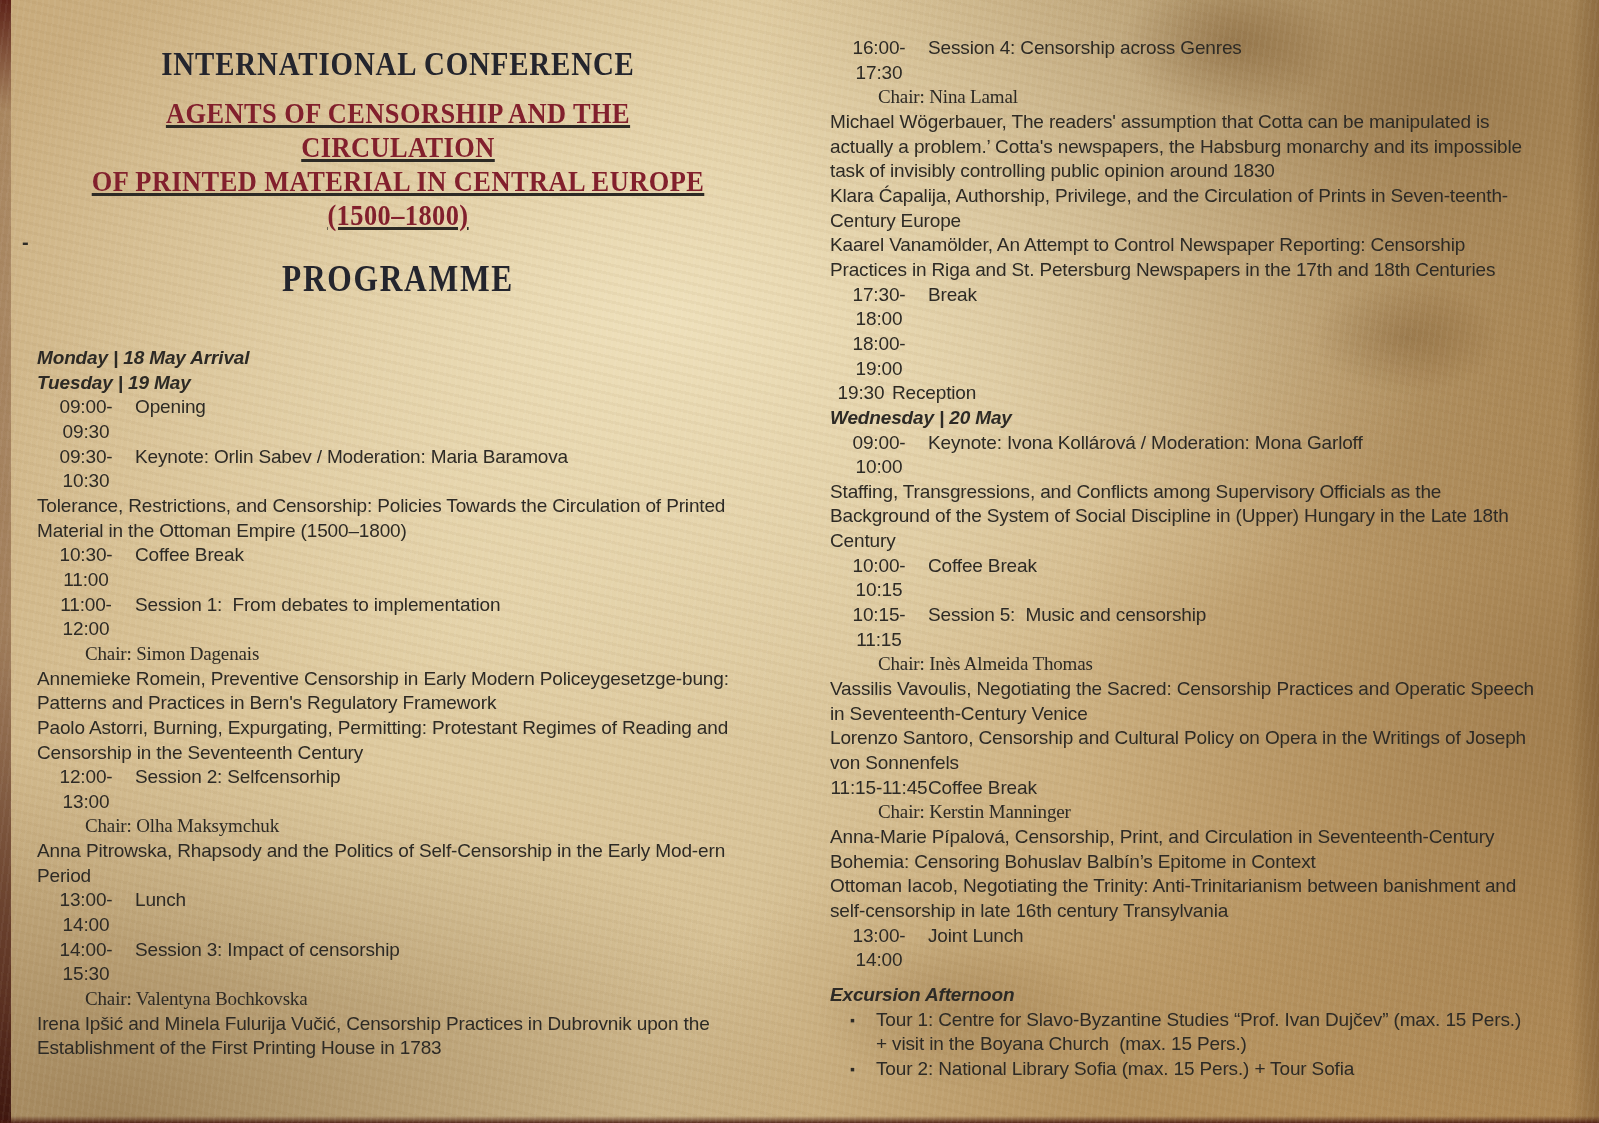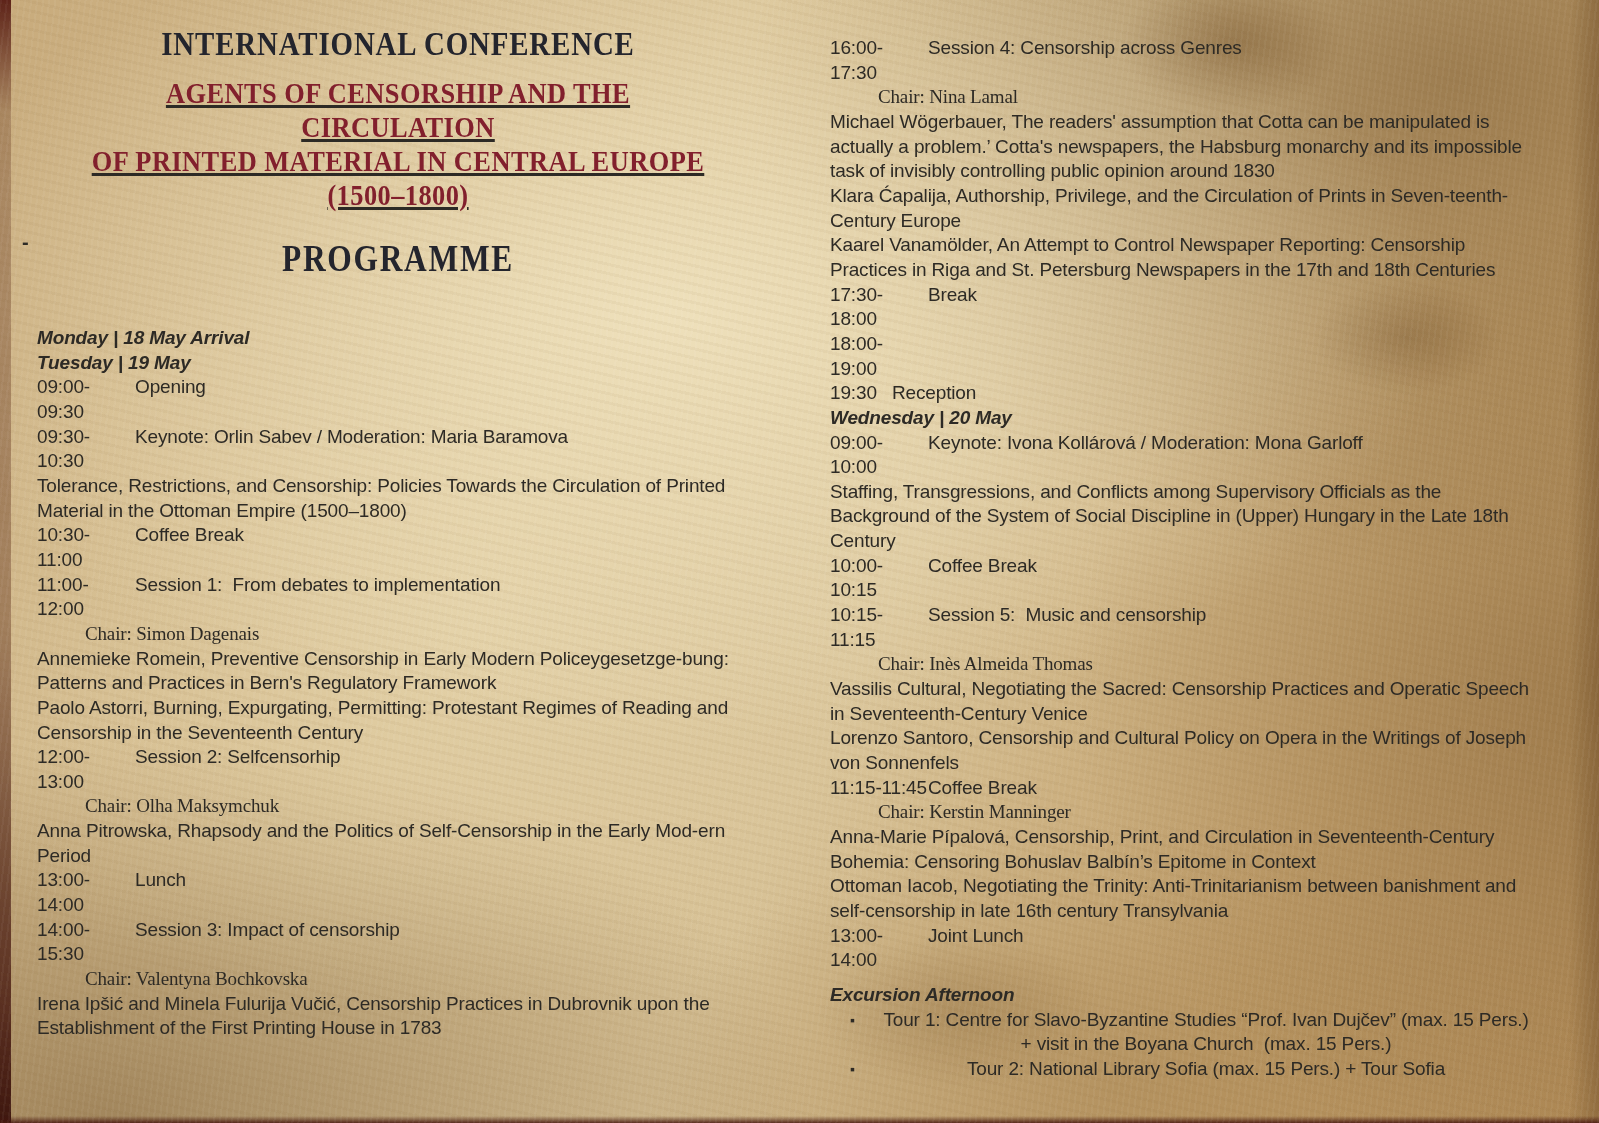--- a/index.html
+++ b/index.html
@@ -28,44 +28,44 @@
     background:linear-gradient(180deg, rgba(88,28,20,.95), rgba(96,48,28,.30) 10%, rgba(96,48,28,.42) 55%, rgba(70,24,16,.82) 90%, rgba(56,16,10,.95));}
   .edge-bottom{left:0;right:0;bottom:0;height:7px;
     background:linear-gradient(0deg, rgba(70,22,14,.85), rgba(70,22,14,0));}
   .edge-right{right:0;top:0;bottom:0;width:30px;
     background:linear-gradient(270deg, rgba(104,70,34,.40), rgba(104,70,34,0));}
 
   .col{position:absolute;top:0;}
   .col-left{left:37px;width:722px;}
   .col-right{left:830px;width:706px;top:36px;}
 
-  header{text-align:center;padding-top:26px;}
+  header{text-align:center;padding-top:46px;}
   .conf-title{font-family:"Liberation Serif",serif;font-weight:700;font-size:34px;line-height:36px;
     letter-spacing:1px;color:var(--title-ink,#24252d);transform:scaleX(.85);}
   .conf-subtitle{margin-top:14px;text-decoration:underline;}
   .red-line{font-family:"Liberation Serif",serif;font-weight:700;font-size:30px;line-height:34px;
     letter-spacing:.5px;color:var(--accent,#82202d);transform:scaleX(.88);}
   .programme-title{margin-top:26px;font-family:"Liberation Serif",serif;font-weight:700;font-size:37px;line-height:42px;
     letter-spacing:2px;color:var(--title-ink,#24252d);transform:scaleX(.85);}
 
   .stray-dash{position:absolute;left:22px;top:231px;font-weight:700;font-size:20px;color:var(--ink,#2d2a25);}
 
   .schedule{font-size:19px;line-height:24.65px;letter-spacing:-0.15px;}
   .col-left .schedule{margin-top:46px;}
   .line{min-height:24.65px;}
   .line.day{font-weight:700;font-style:italic;}
   .line.subhead{font-weight:700;font-style:italic;}
   .line.chair{padding-left:48px;font-family:Liberation Serif, serif;}
   .line.time-row{display:flex;}
-  .line.time-row .t{flex:0 0 98px;}
+  .line.time-row .t{flex:0 0 98px;text-align:center;}
   .line.time-row .t.narrow{flex:0 0 62px;}
   .line.time-row .d{flex:1;}
   .line.bullet{display:flex;padding-left:20px;}
   .line.bullet .bm{flex:0 0 26px;font-size:14px;}
-  .line.bullet .bt{flex:1;text-align:center;}
+  .line.bullet .bt{flex:1;}
   .b{font-weight:400;}
   .gap{height:10px;}
 </style>
 </head>
 <body>
 
 <div class="page">
   <div class="edge edge-right"></div>
   <div class="edge edge-left"></div>
   <div class="edge edge-bottom"></div>
@@ -154,21 +154,21 @@
         <div class="line plain">Staffing, Transgressions, and Conflicts among Supervisory Officials as the Background of the System of Social Discipline in (Upper) Hungary in the Late 18th Century</div>
         <div class="line time-row">
           <span class="t">10:00-10:15</span>
           <span class="d"><span>Coffee Break</span></span>
         </div>
         <div class="line time-row">
           <span class="t">10:15-11:15</span>
           <span class="d"><span class="b">Session 5:&nbsp; Music and censorship</span></span>
         </div>
         <div class="line chair">Chair: Inès Almeida Thomas</div>
-        <div class="line paper"><span class="b">Vassilis Cultural</span><span>, Negotiating the Sacred: Censorship Practices and Operatic Speech in Seventeenth-Century Venice</span></div>
+        <div class="line paper"><span class="b">Vassilis Vavoulis</span><span>, Negotiating the Sacred: Censorship Practices and Operatic Speech in Seventeenth-Century Venice</span></div>
         <div class="line paper"><span class="b">Lorenzo Santoro</span><span>, Censorship and Cultural Policy on Opera in the Writings of Joseph von Sonnenfels</span></div>
         <div class="line time-row">
           <span class="t">11:15-11:45</span>
           <span class="d"><span>Coffee Break</span></span>
         </div>
         <div class="line chair">Chair: Kerstin Manninger</div>
         <div class="line paper"><span class="b">Anna-Marie Pípalová</span><span>, Censorship, Print, and Circulation in Seventeenth-Century Bohemia: Censoring Bohuslav Balbín’s Epitome in Context</span></div>
         <div class="line paper"><span class="b">Ottoman Iacob</span><span>, Negotiating the Trinity: Anti-Trinitarianism between banishment and self-censorship in late 16th century Transylvania</span></div>
         <div class="line time-row">
           <span class="t">13:00-14:00</span>

